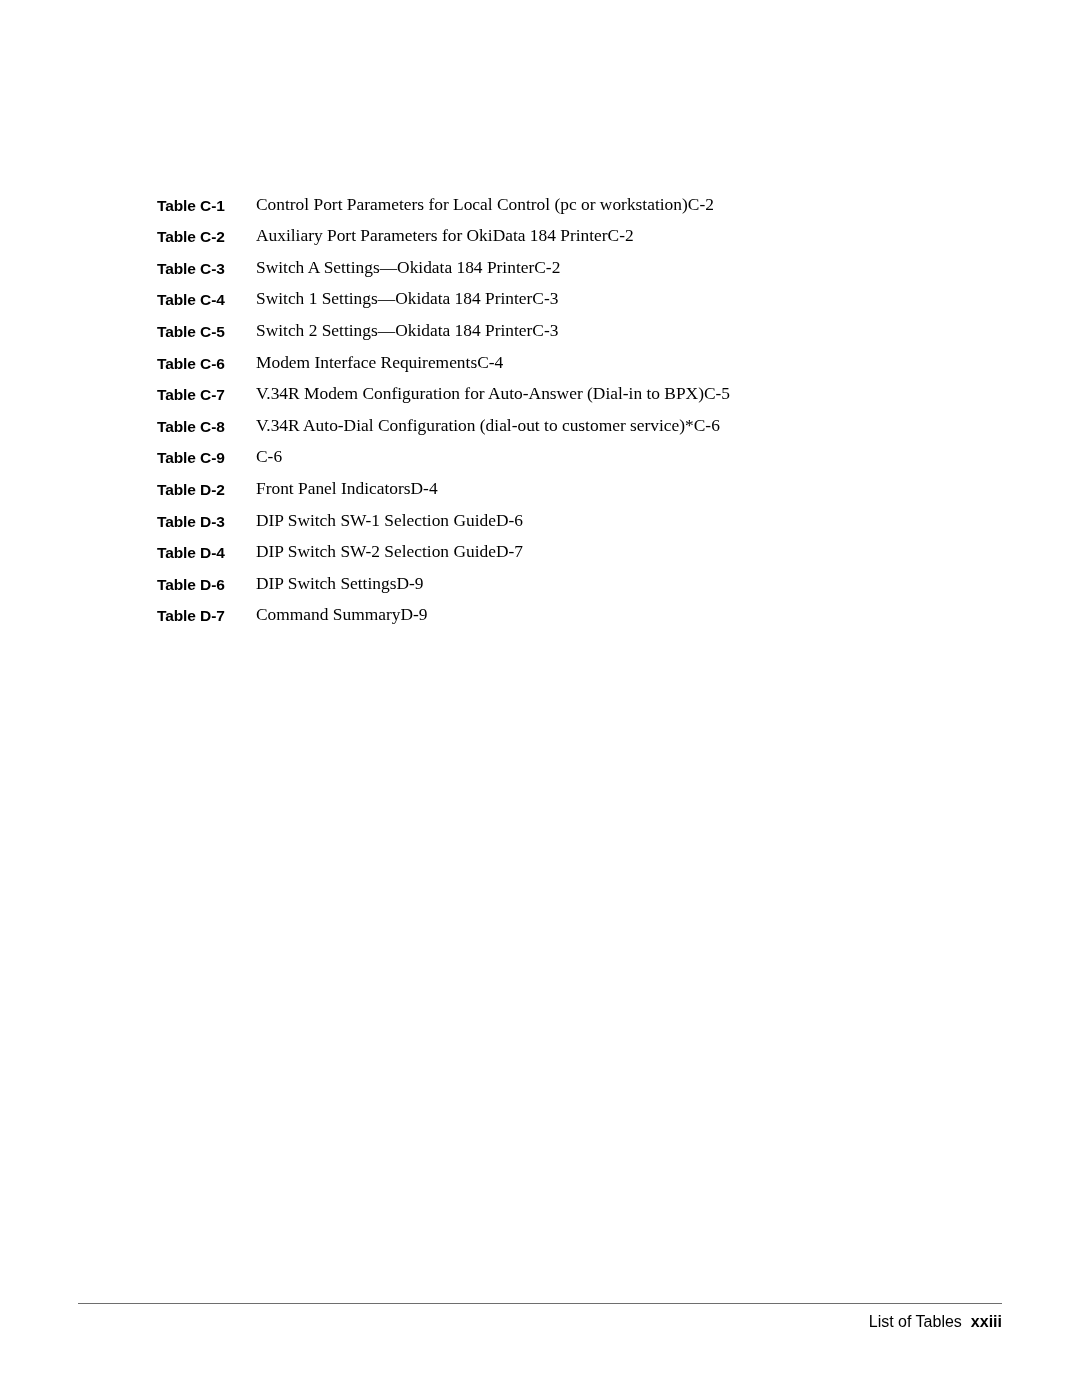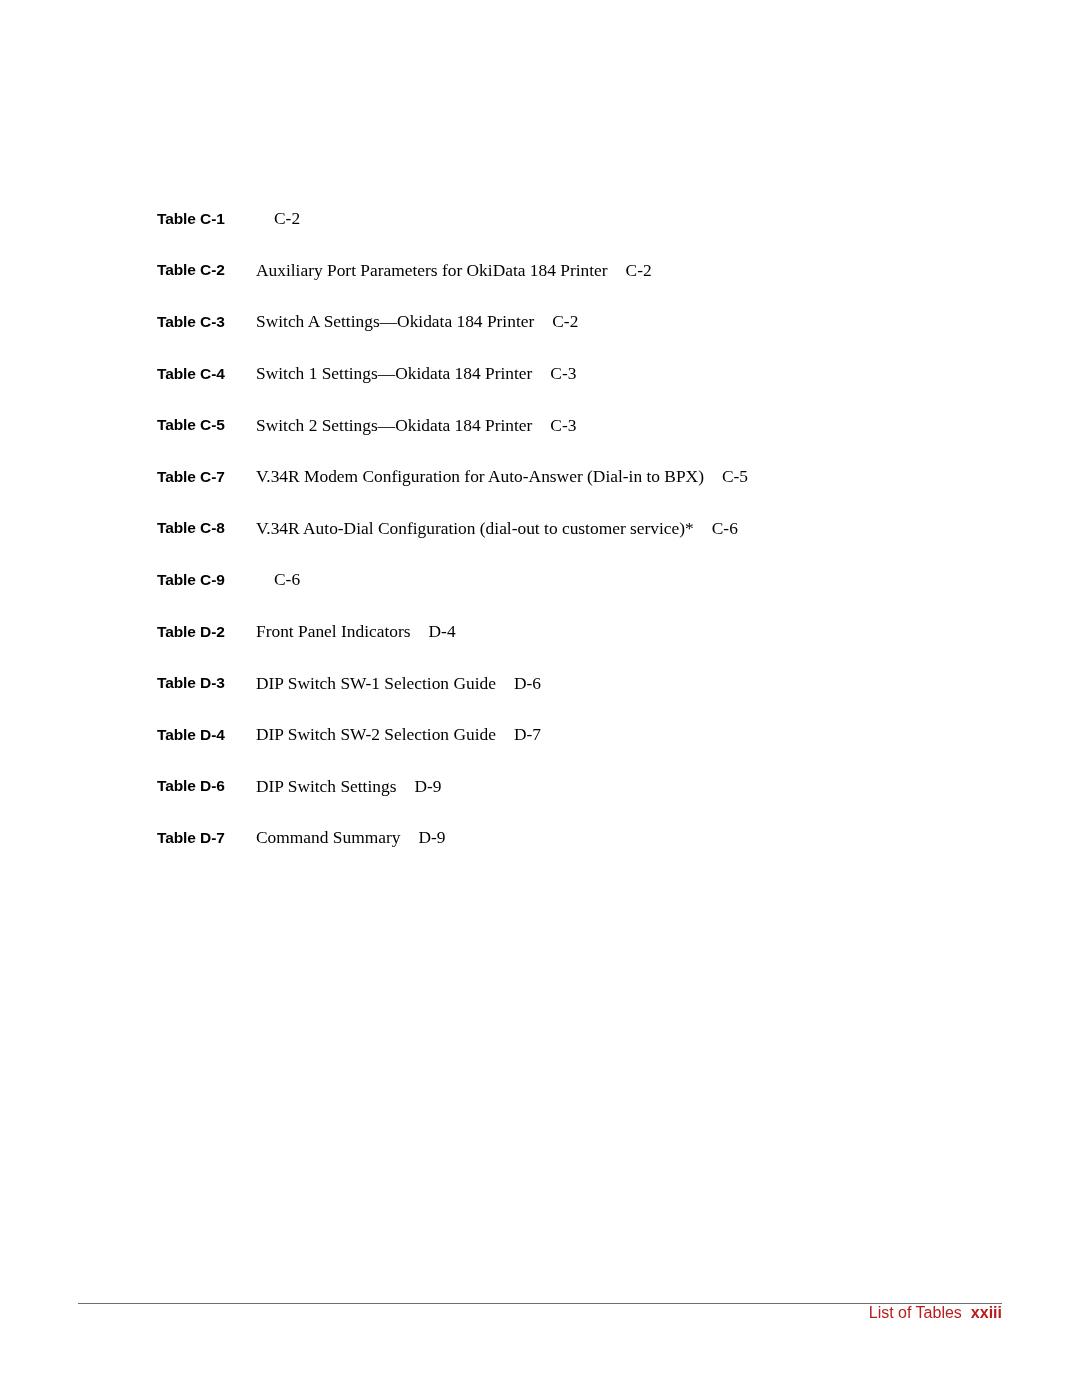--- a/index.html
+++ b/index.html
@@ -29,24 +29,23 @@
   
   .lot {
     position: absolute;
     left: 157px;
     top: 183px;
     width: 880px;
   }
 
   .lot-entry {
     display: flex;
-    align-items: center;
+    align-items: flex-end;
     height: 31.6px;
     white-space: nowrap;
-    margin-top: 20px;
   }
 
   .lot-label {
     flex: 0 0 auto;
     width: 99px;
     font-family: "Liberation Sans", "DejaVu Sans", sans-serif;
     font-weight: bold;
     font-size: 15.5px;
     letter-spacing: -0.1px;
     color: #000000;
@@ -57,62 +56,63 @@
     font-family: "Liberation Serif", "DejaVu Serif", serif;
     font-size: 17.4px;
     color: #000000;
   }
 
   .lot-page {
     flex: 0 0 auto;
     font-family: "Liberation Serif", "DejaVu Serif", serif;
     font-size: 17.4px;
     color: #000000;
-    padding-left: 18px;
   }
 
   
   .footer {
     position: absolute;
     left: 78px;
     top: 1303px;
     width: 924px;
   }
 
   .footer-rule {
     width: 100%;
     height: 0;
     border-top: 1.4px solid #6e6e6e;
   }
 
   .footer-text {
+    margin-top: 9px;
     text-align: right;
     font-family: "Liberation Sans", "DejaVu Sans", sans-serif;
     font-size: 16px;
-    color: #b91c1c;
+    color: #000000;
     white-space: nowrap;
   }
 
   .footer-label {
     font-weight: normal;
   }
 
   .footer-pagenum {
     font-weight: bold;
     padding-left: 9px;
   }
 </style>
 </head>
 <body>
 
 <div class="page">
 
   <div class="lot">
       <div class="lot-entry">
         <span class="lot-label">Table C-1</span>
+        <span class="lot-title">Control Port Parameters for Local Control (pc or workstation)</span>
         <span class="lot-page">C-2</span>
       </div>
       <div class="lot-entry">
         <span class="lot-label">Table C-2</span>
         <span class="lot-title">Auxiliary Port Parameters for OkiData 184 Printer</span>
         <span class="lot-page">C-2</span>
       </div>
       <div class="lot-entry">
         <span class="lot-label">Table C-3</span>
         <span class="lot-title">Switch A Settings—Okidata 184 Printer</span>
@@ -120,20 +120,25 @@
       </div>
       <div class="lot-entry">
         <span class="lot-label">Table C-4</span>
         <span class="lot-title">Switch 1 Settings—Okidata 184 Printer</span>
         <span class="lot-page">C-3</span>
       </div>
       <div class="lot-entry">
         <span class="lot-label">Table C-5</span>
         <span class="lot-title">Switch 2 Settings—Okidata 184 Printer</span>
         <span class="lot-page">C-3</span>
+      </div>
+      <div class="lot-entry">
+        <span class="lot-label">Table C-6</span>
+        <span class="lot-title">Modem Interface Requirements</span>
+        <span class="lot-page">C-4</span>
       </div>
       <div class="lot-entry">
         <span class="lot-label">Table C-7</span>
         <span class="lot-title">V.34R Modem Configuration for Auto-Answer (Dial-in to BPX)</span>
         <span class="lot-page">C-5</span>
       </div>
       <div class="lot-entry">
         <span class="lot-label">Table C-8</span>
         <span class="lot-title">V.34R Auto-Dial Configuration (dial-out to customer service)*</span>
         <span class="lot-page">C-6</span>

